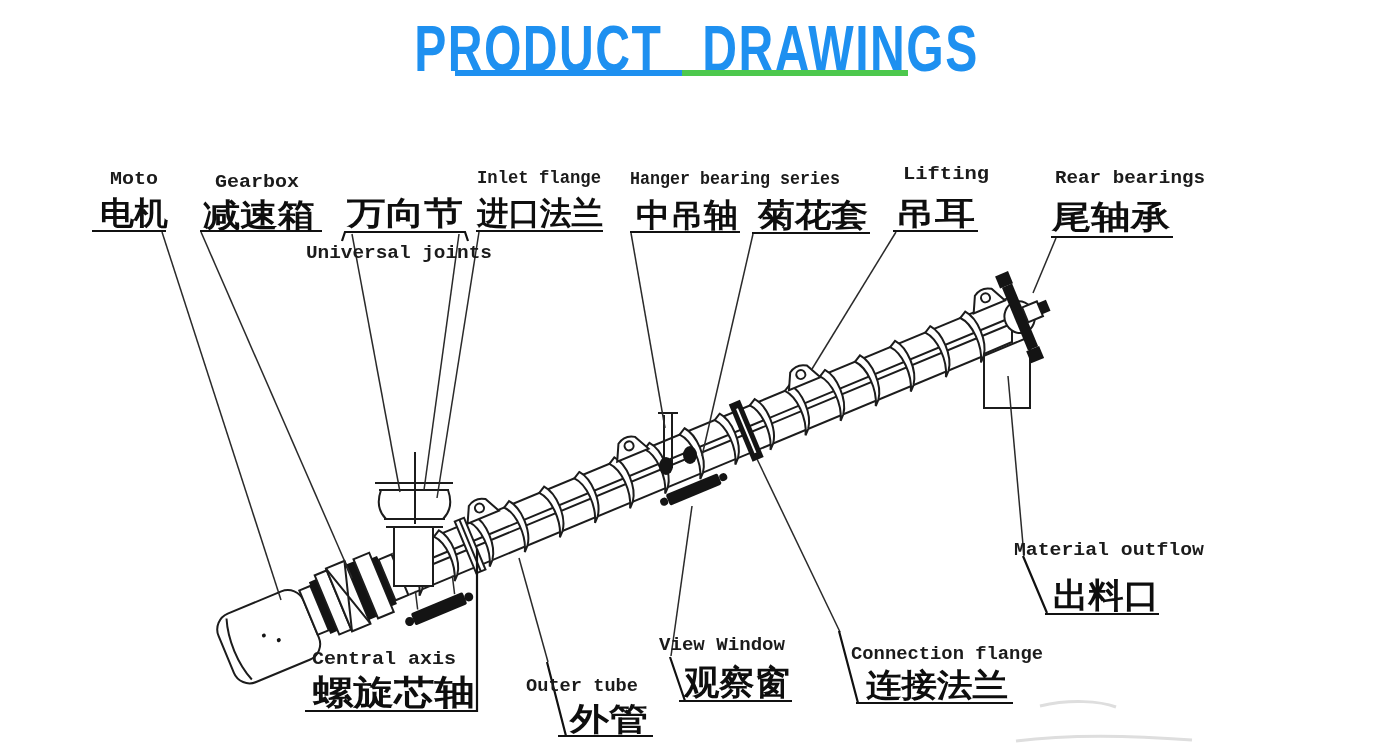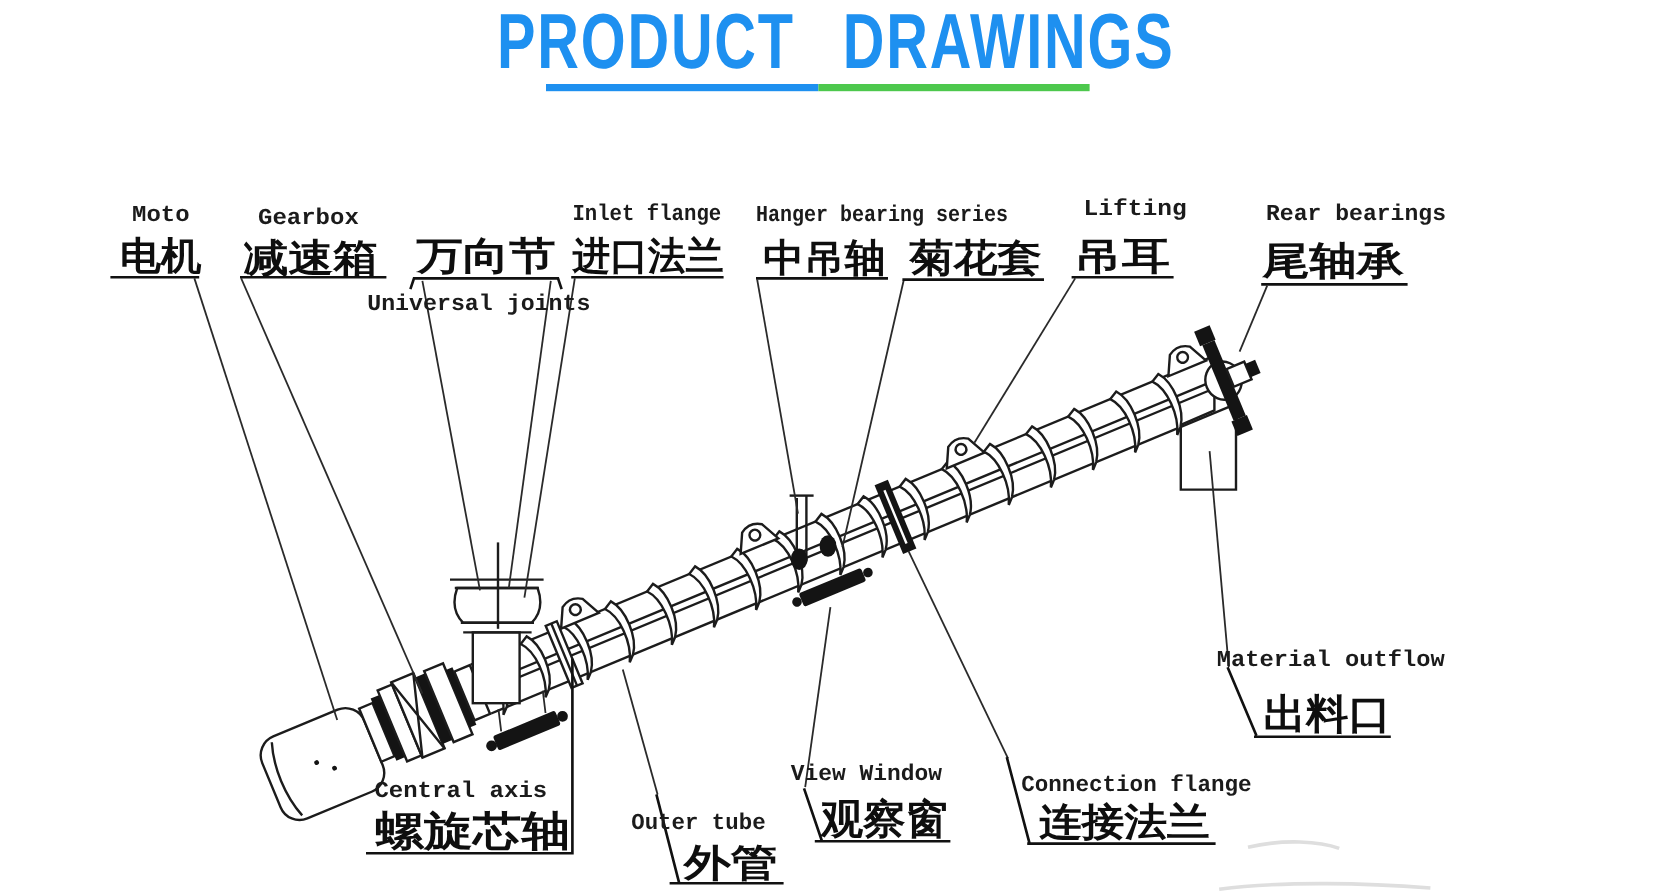--- a/index.html
+++ b/index.html
@@ -1,18 +1,18 @@
 <!DOCTYPE html>
 <html><head>
 <meta charset="utf-8">
 <style>
   html,body{margin:0;padding:0;background:#ffffff;}
   body{width:1392px;height:747px;position:relative;overflow:hidden;
        font-family:"Liberation Sans",sans-serif;}
-  .title-row{position:absolute;top:2px;left:0;width:1392px;text-align:center;}
+  .title-row{position:absolute;top:16px;left:0;width:1392px;text-align:center;}
   .title-text{display:inline-block;transform:scaleX(.74);transform-origin:50% 0;
       color:#1e90f0;font-weight:900;font-size:65px;line-height:1.0;
       letter-spacing:2px;word-spacing:34px;font-family:"Liberation Sans",sans-serif;}
   .ul-bar{position:absolute;top:70px;height:6px;}
   .ul-blue{left:455px;width:227px;background:#1e90f0;}
   .ul-green{left:682px;width:226px;background:#4dc84d;}
   svg{position:absolute;left:0;top:0;}
   .ln{stroke:#1c1c1c;stroke-width:2;fill:none;}
   .wt{stroke:#1c1c1c;stroke-width:2;fill:#ffffff;}
   .dk{fill:#141414;stroke:none;}

